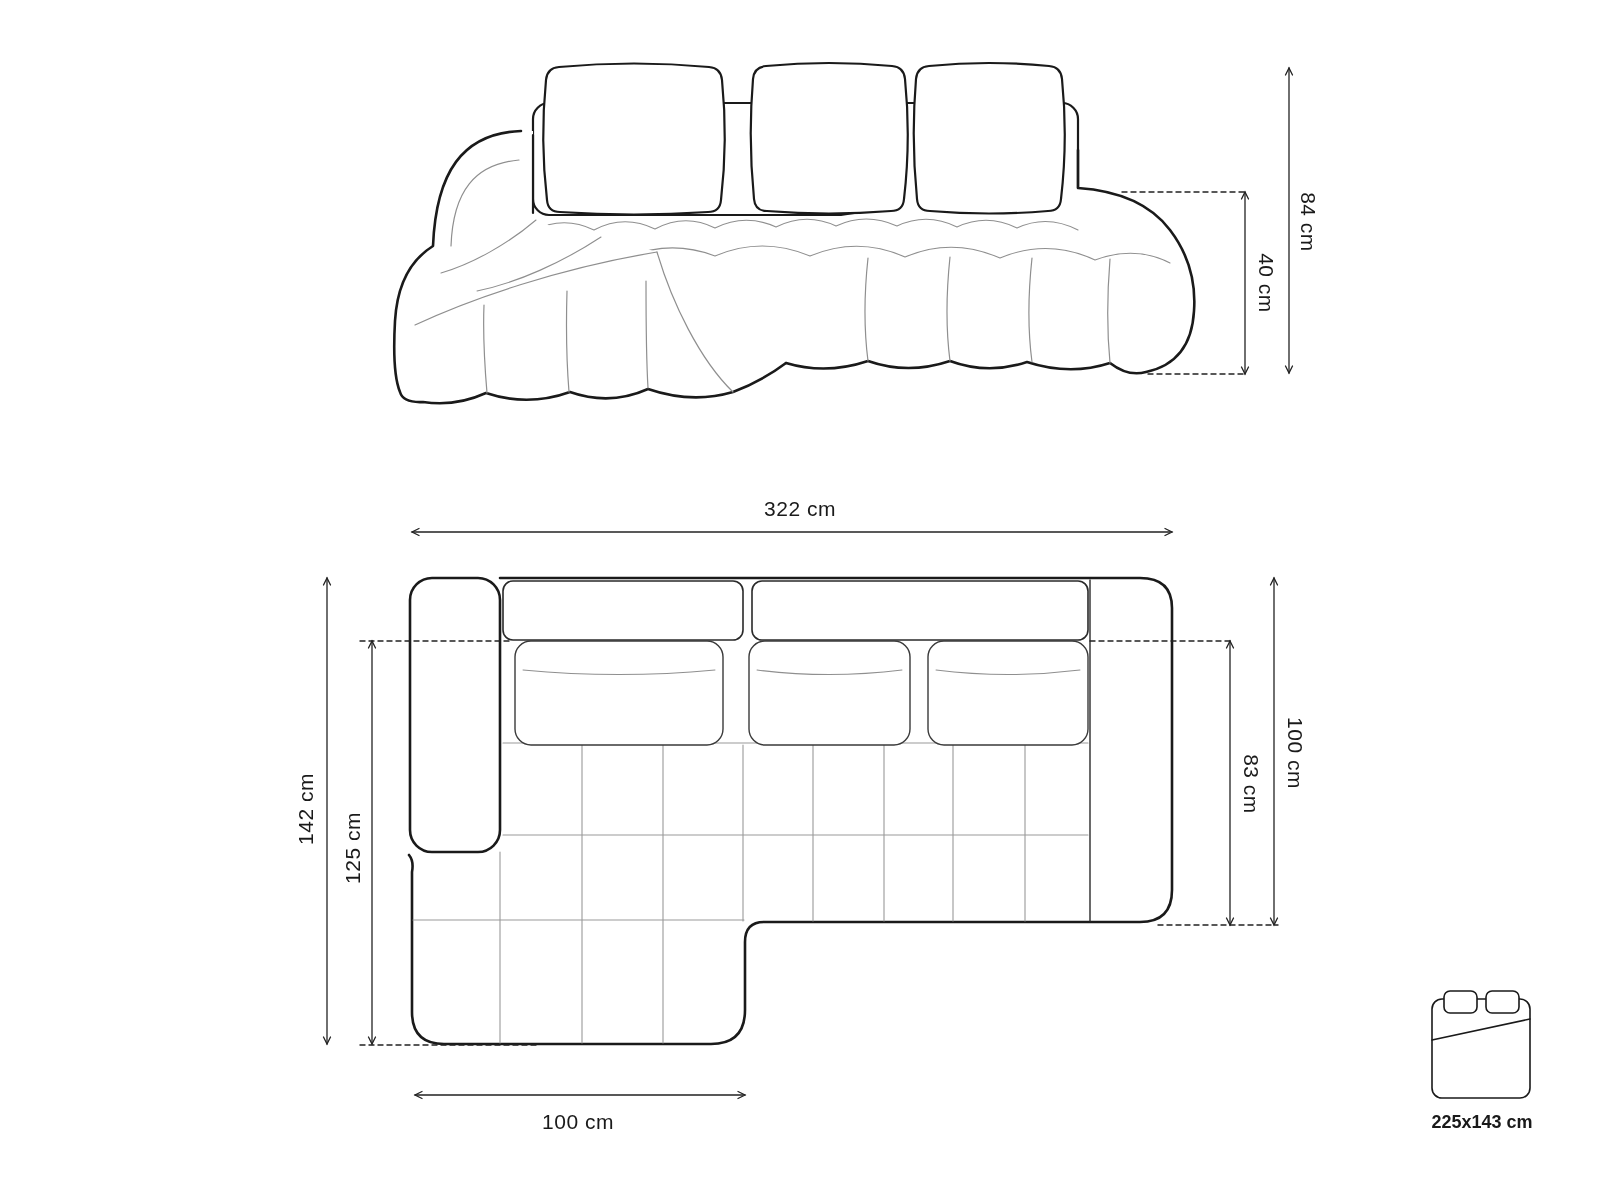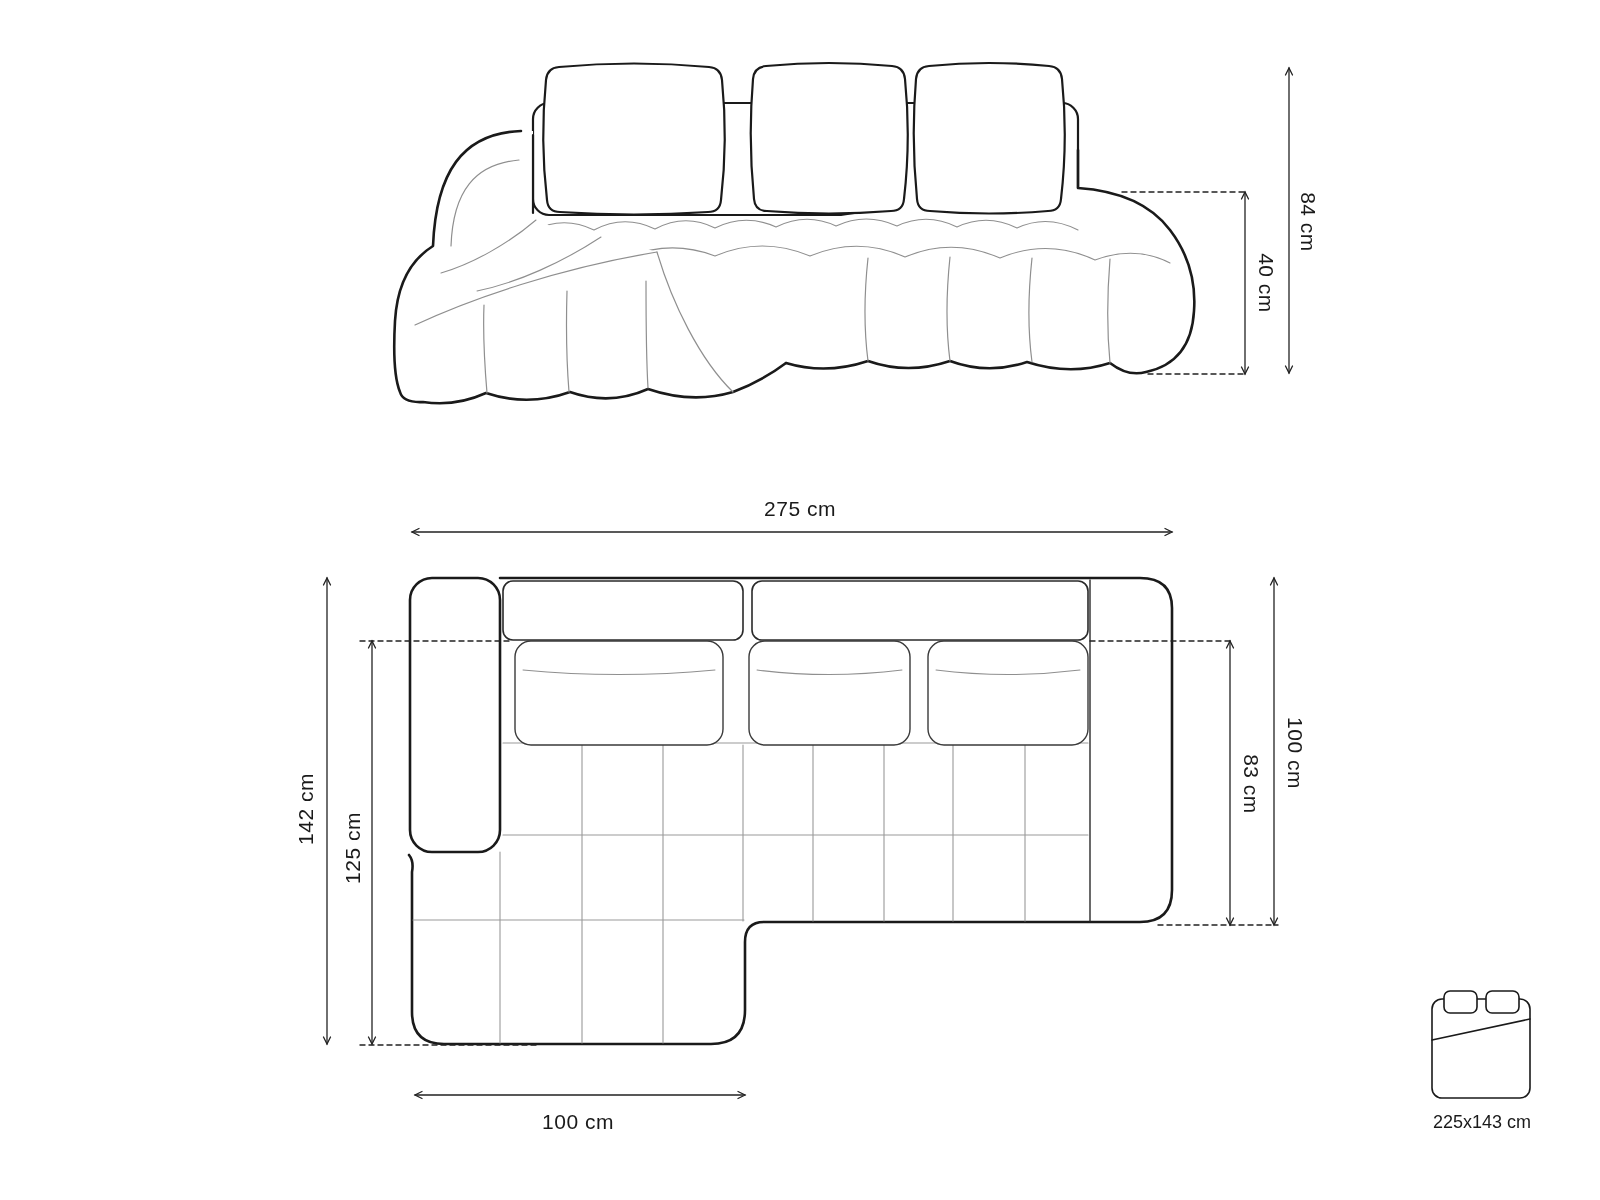--- a/index.html
+++ b/index.html
@@ -20,20 +20,21 @@
     letter-spacing:.5px;
   }
   .rot90{transform:translate(-50%,-50%) rotate(90deg);}
   .rotm90{transform:translate(-50%,-50%) rotate(-90deg);}
   .bed-label{
     position:absolute;
     font-size:18px;
     color:#1a1a1a;
     white-space:nowrap;
     transform:translate(-50%,-50%);
+    font-weight:bold;
   }
 </style>
 </head>
 <body>
 
 <div class="canvas">
 
 <svg width="1600" height="1200" viewBox="0 0 1600 1200">
 
   <g fill="none" stroke-linecap="round" stroke-linejoin="round">
@@ -127,21 +128,21 @@
     <rect x="1432" y="999" width="98" height="99" rx="10"></rect>
     <rect x="1444" y="991" width="33" height="22" rx="6" fill="#ffffff"></rect>
     <rect x="1486" y="991" width="33" height="22" rx="6" fill="#ffffff"></rect>
     <path d="M 1432,1040 L 1530,1019"></path>
   </g>
 </svg>
 
   <div class="dim-label rot90" style="left:1308px; top:222px;">84 cm</div>
   <div class="dim-label rot90" style="left:1266px; top:283px;">40 cm</div>
 
-  <div class="dim-label" style="left:800px;  top:509px;">275 cm</div>
+  <div class="dim-label" style="left:800px;  top:509px;">322 cm</div>
   <div class="dim-label rotm90" style="left:306px;  top:809px;">142 cm</div>
   <div class="dim-label rotm90" style="left:353px;  top:848px;">125 cm</div>
   <div class="dim-label rot90" style="left:1295px; top:753px;">100 cm</div>
   <div class="dim-label rot90" style="left:1251px; top:784px;">83 cm</div>
   <div class="dim-label" style="left:578px;  top:1122px;">100 cm</div>
 
   <div class="bed-label" style="left:1482px; top:1122px;">225x143 cm</div>
 
 </div>
 

